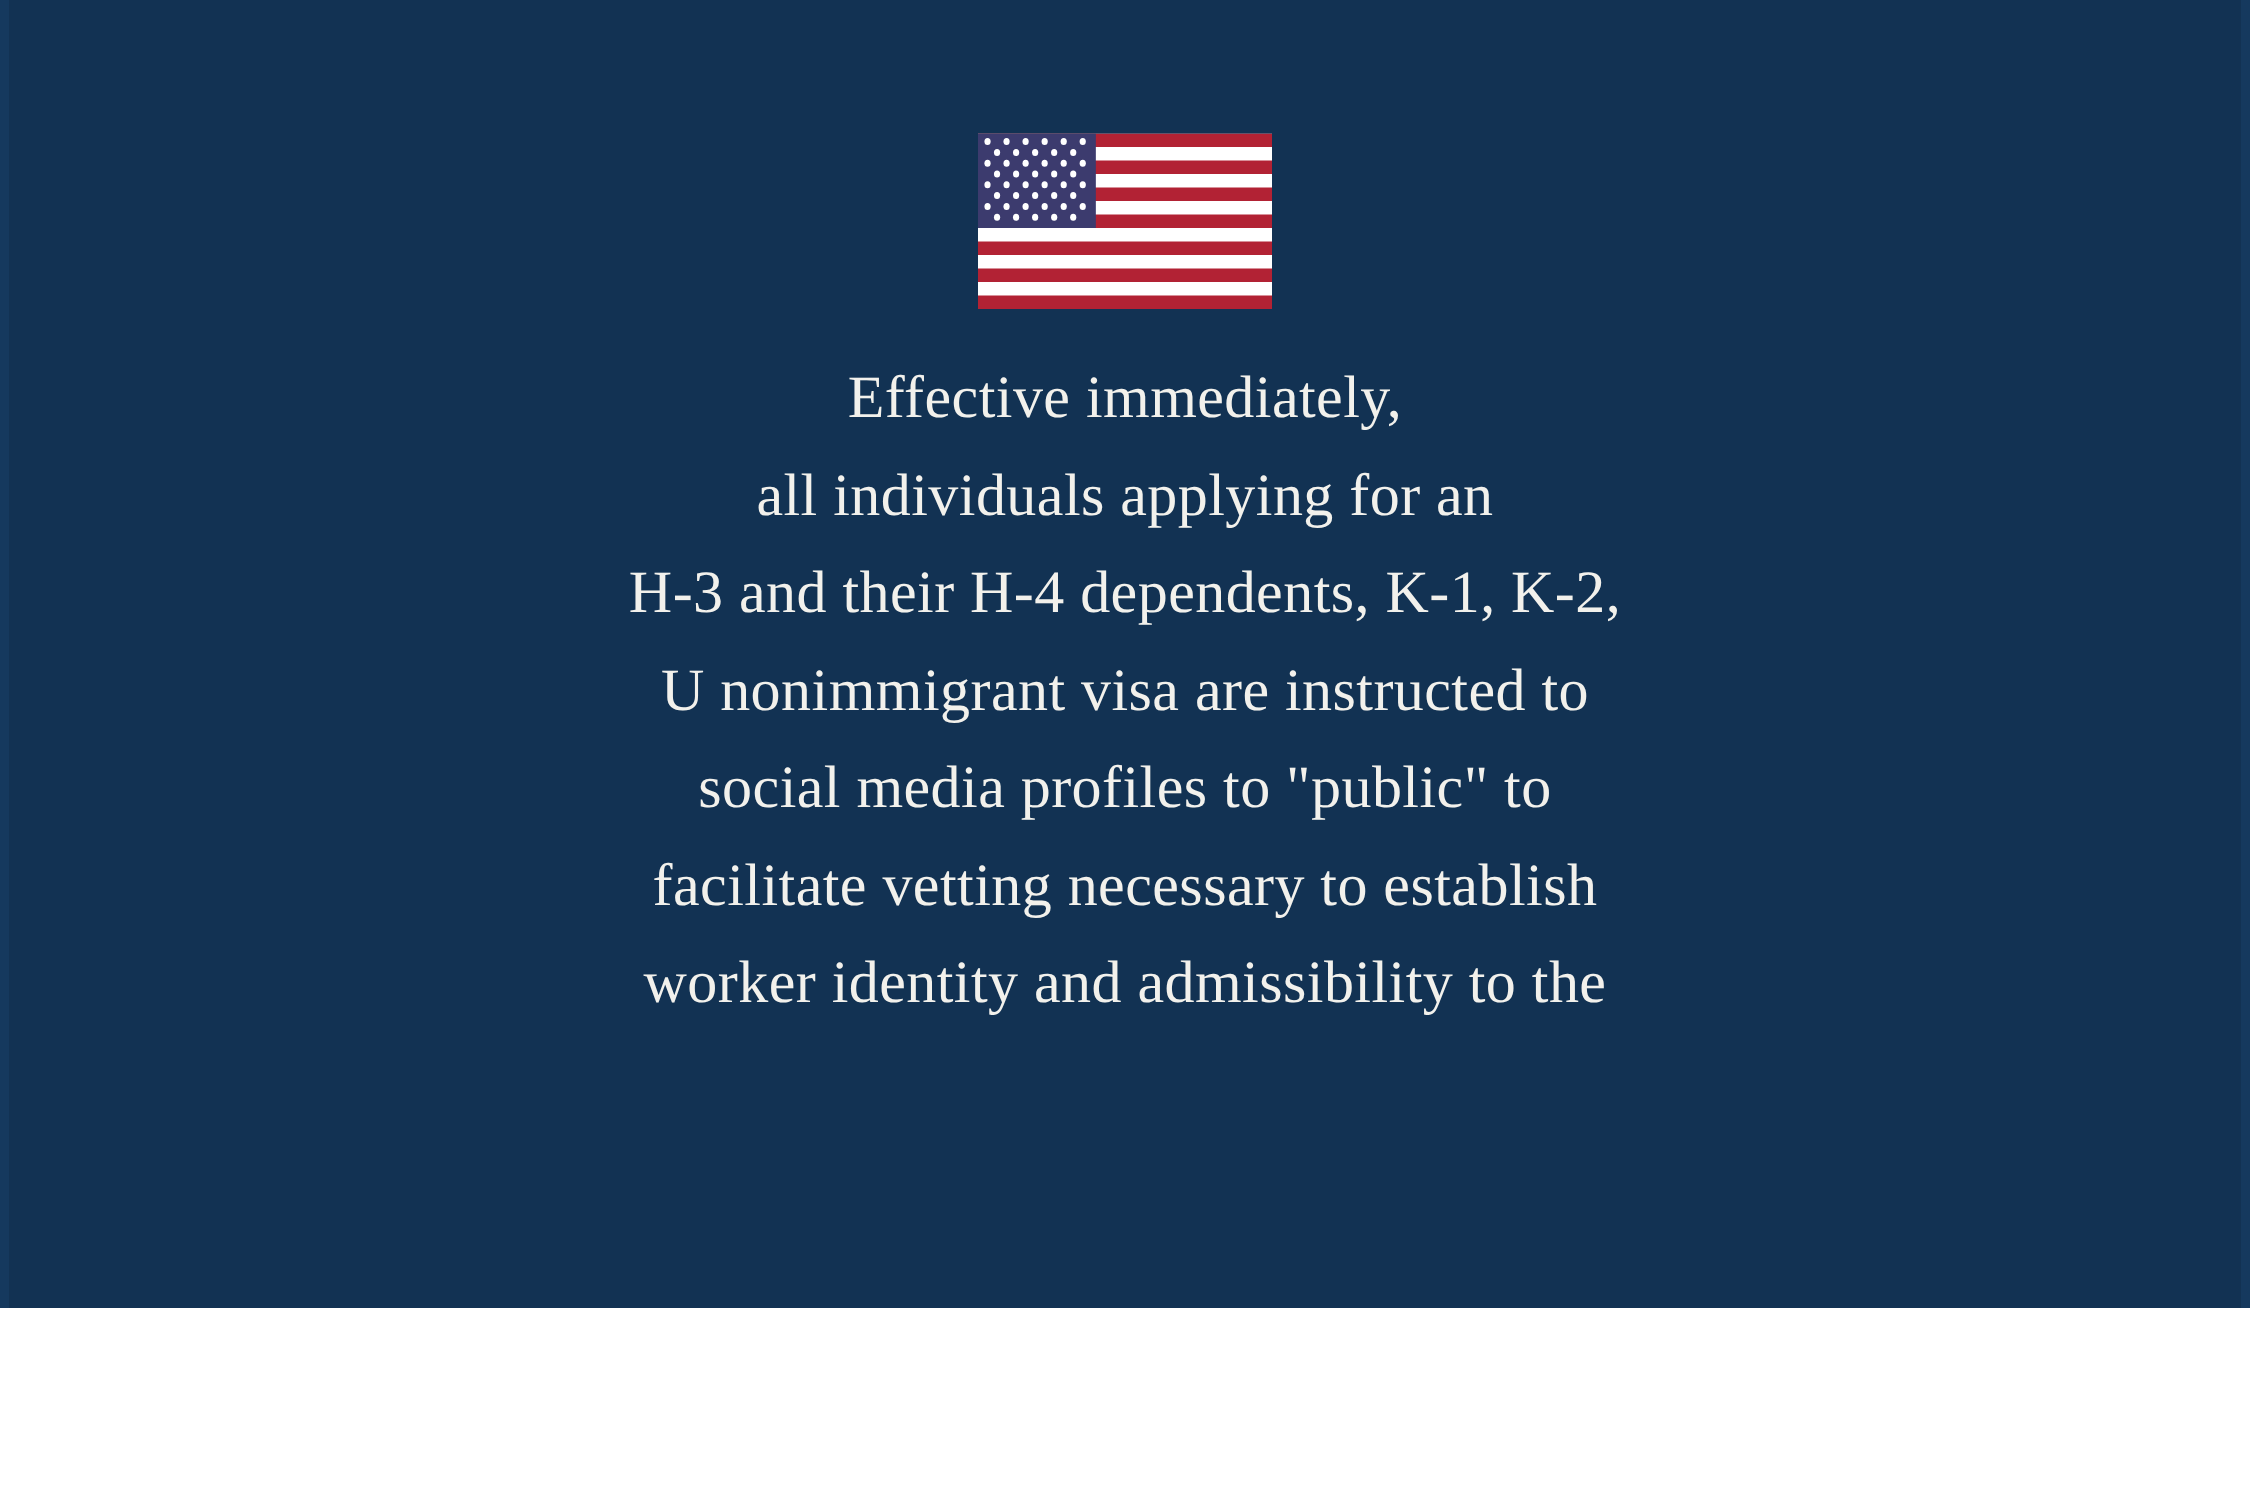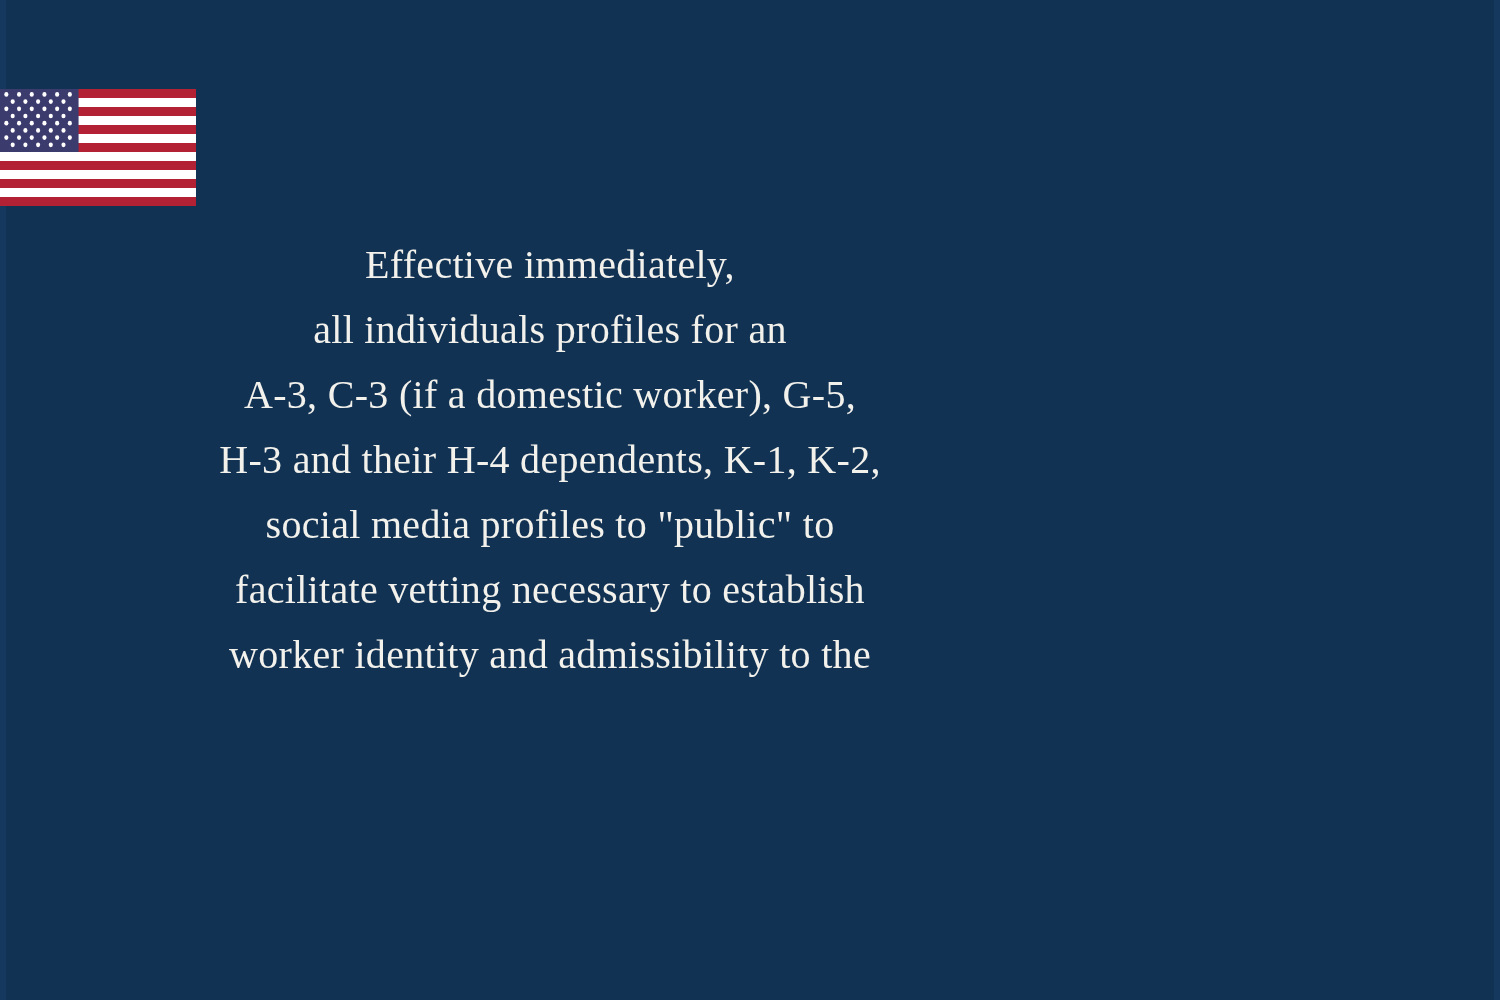--- a/index.html
+++ b/index.html
@@ -7,25 +7,26 @@
     padding: 0;
     width: 1500px;
     height: 1000px;
     background: #ffffff;
     font-family: "Liberation Serif", serif;
   }
 
   #announcement-card {
     position: relative;
     width: 1500px;
-    height: 1000px;
+    height: 872px;
     background: #123253;
     box-sizing: border-box;
     display: flex;
     flex-direction: column;
+    align-items: center;
     overflow: hidden;
   }
 
   
   .edge-band {
     position: absolute;
     top: 0;
     bottom: 0;
     width: 6px;
     background: #15395e;
@@ -138,21 +139,21 @@
           <circle cx="32" cy="62" r="2.6"></circle>
         <circle cx="48" cy="62" r="2.6"></circle>
           <circle cx="64" cy="62" r="2.6"></circle>
         <circle cx="80" cy="62" r="2.6"></circle>
       </g>
     </svg>
   </div>
 
   <div id="announcement-text" style="color: rgb(242, 241, 236);">
     <span class="line">Effective immediately,</span>
-    <span class="line">all individuals profiles for an</span>
-    <span class="line">A-3, C-3 (if a domestic worker), G-5,</span>
+    <span class="line">all individuals applying for an</span>
     <span class="line">H-3 and their H-4 dependents, K-1, K-2,</span>
+    <span class="line">U nonimmigrant visa are instructed to</span>
     <span class="line">social media profiles to "public" to</span>
     <span class="line">facilitate vetting necessary to establish</span>
     <span class="line">worker identity and admissibility to the</span>
   </div>
 
 </div>
 
 </body></html>

